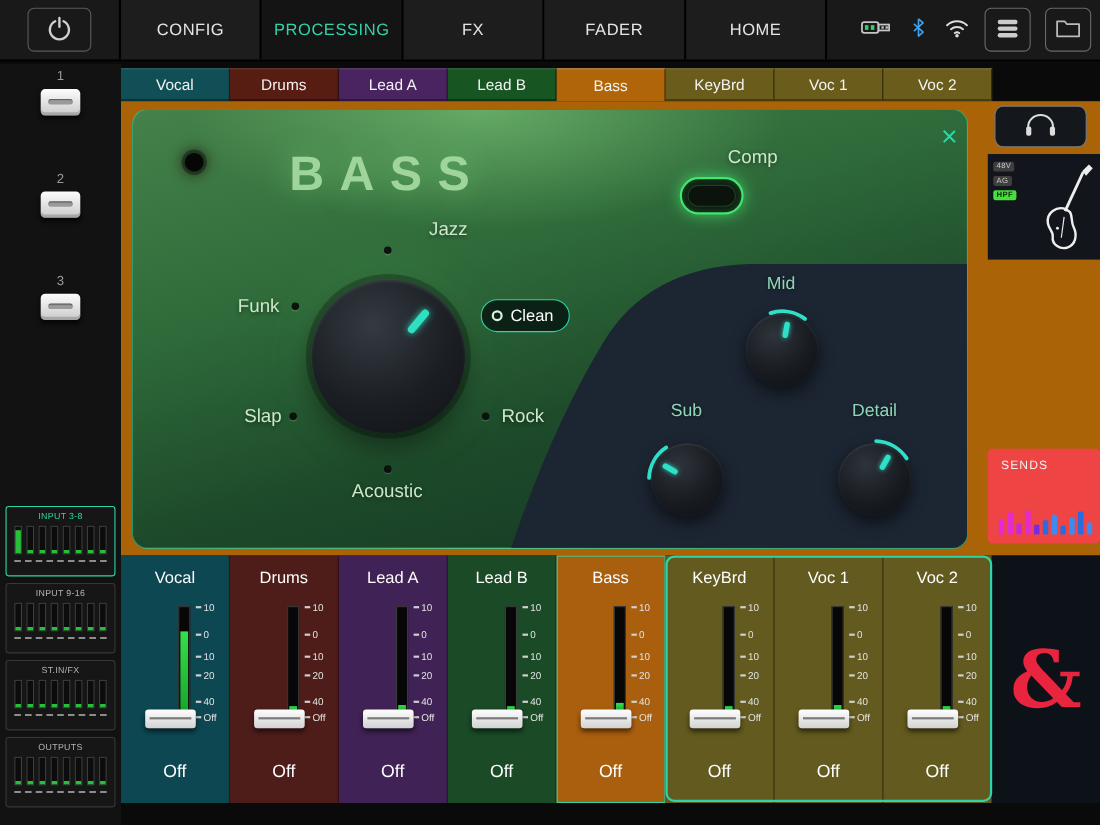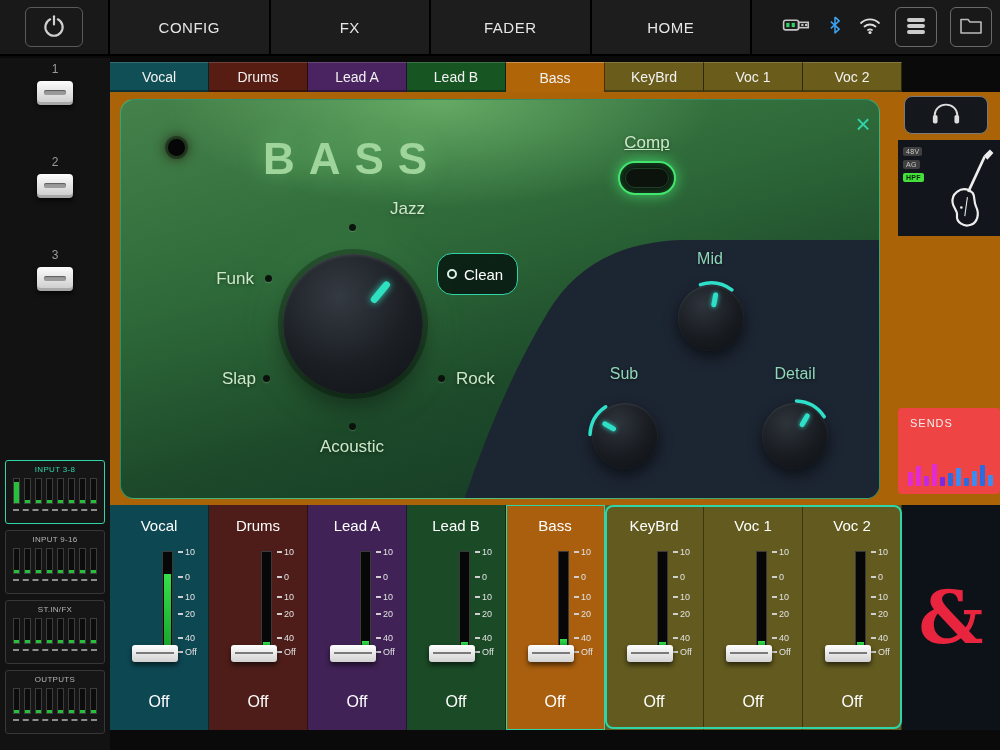--- a/index.html
+++ b/index.html
@@ -50,29 +50,29 @@
     border:1px solid rgba(70,220,170,.5);
     background:
       radial-gradient(ellipse 60% 45% at 42% 0%, rgba(150,230,140,.45), rgba(0,0,0,0) 60%),
       linear-gradient(165deg,#45814a 0%, #2f6b3a 35%, #1d4a2a 65%, #143524 100%);
   }
   .darkshape { position:absolute; left:0; top:0; }
   .card > * { position:absolute; }
   .led { left:47px; top:39px; width:17px; height:17px; border-radius:50%; background:#060606;
     box-shadow:0 0 0 3px rgba(0,0,0,.35), 0 0 12px 3px rgba(30,8,8,.65); }
   .bass-title { left:0; top:34px; width:462px; text-align:center; font-size:44px; font-weight:bold; letter-spacing:14px; color:#9fd49b; text-shadow:0 0 28px rgba(140,255,140,.35); }
-  .comp-label { left:466px; top:33px; width:120px; text-align:center; color:#35e0a0; font-size:17px;text-decoration:underline; }
+  .comp-label { left:466px; top:33px; width:120px; text-align:right; color:#35e0a0; font-size:17px; }
   .comp-toggle { left:497px; top:61px; width:58px; height:34px; border-radius:17px; background:#0b150d;
     border:2px solid #42e56e; box-shadow:0 0 14px rgba(66,229,110,.8), inset 0 0 10px rgba(66,229,110,.3); }
   .comp-toggle::after { content:""; position:absolute; inset:5px; border-radius:12px; background:#0c130d; border:1px solid #1f3f26; }
   .close-x { left:726px; top:8px; width:32px; height:32px; display:flex; align-items:center; justify-content:center; color:#2fd5a8; font-size:26px; line-height:1; }
 
   .glabel { font-size:17px; color:#cde8c8; text-shadow:0 1px 4px rgba(0,0,0,.45); }
   .gdot { width:7px; height:7px; border-radius:50%; background:#0b120c; box-shadow:0 1px 1px rgba(255,255,255,.18); }
-  .gpill { left:316px; top:153px; height:42px; padding:0 14px 0 9px; border-radius:15px; display:flex; align-items:center; gap:7px;
+  .gpill { left:316px; top:172px; height:30px; padding:0 14px 0 9px; border-radius:15px; display:flex; align-items:center; gap:7px;
     background:rgba(9,27,18,.9); border:1.5px solid #2fd5a8; color:#fff; font-size:15px; }
   .gring { width:10px; height:10px; border-radius:50%; border:2px solid #dff0e4; }
 
   .bigknob { left:162px; top:154px; width:140px; height:140px; }
   .knob-face { position:absolute; inset:0; border-radius:50%;
     background:radial-gradient(circle at 40% 30%, #343a41, #1b1f24 55%, #0f1215);
     box-shadow:0 0 0 5px rgba(0,0,0,.25), 0 12px 28px rgba(0,0,0,.55), 0 0 46px rgba(130,240,140,.18), inset 0 2px 3px rgba(255,255,255,.09); }
   .knob-rot { position:absolute; inset:0; }
   .bigknob .pointer { position:absolute; left:50%; top:15px; width:7px; height:26px; margin-left:-3.5px; border-radius:4px; background:#2fe0c0; box-shadow:0 0 7px rgba(47,224,192,.9); }
   .knob { width:66px; height:66px; }
@@ -123,20 +123,21 @@
         <span>
           <svg width="26" height="26" viewBox="0 0 24 24">
               <path d="M8.5 5.8 A8 8 0 1 0 15.5 5.8" fill="none" stroke="#cfcfcf" stroke-width="2" stroke-linecap="round"></path>
               <line x1="12" y1="3" x2="12" y2="10.5" stroke="#cfcfcf" stroke-width="2" stroke-linecap="round"></line>
             </svg>
         </span>
       </button>
     </div>
     <nav class="nav">
       <div class="nav-tab">CONFIG</div>
+      <div class="nav-tab active">PROCESSING</div>
       <div class="nav-tab">FX</div>
       <div class="nav-tab">FADER</div>
       <div class="nav-tab">HOME</div>
     </nav>
     <div class="status">
       <span>
         <svg width="30" height="22" viewBox="0 0 28 20">
             <rect x="1.5" y="5.5" width="14" height="9" rx="2" stroke="#c5c5c5" fill="none" stroke-width="1.5"></rect>
             <rect x="15.5" y="7.5" width="9" height="5" stroke="#c5c5c5" fill="none" stroke-width="1.5"></rect>
             <rect x="4" y="8" width="3" height="4" fill="#35d06a"></rect>

